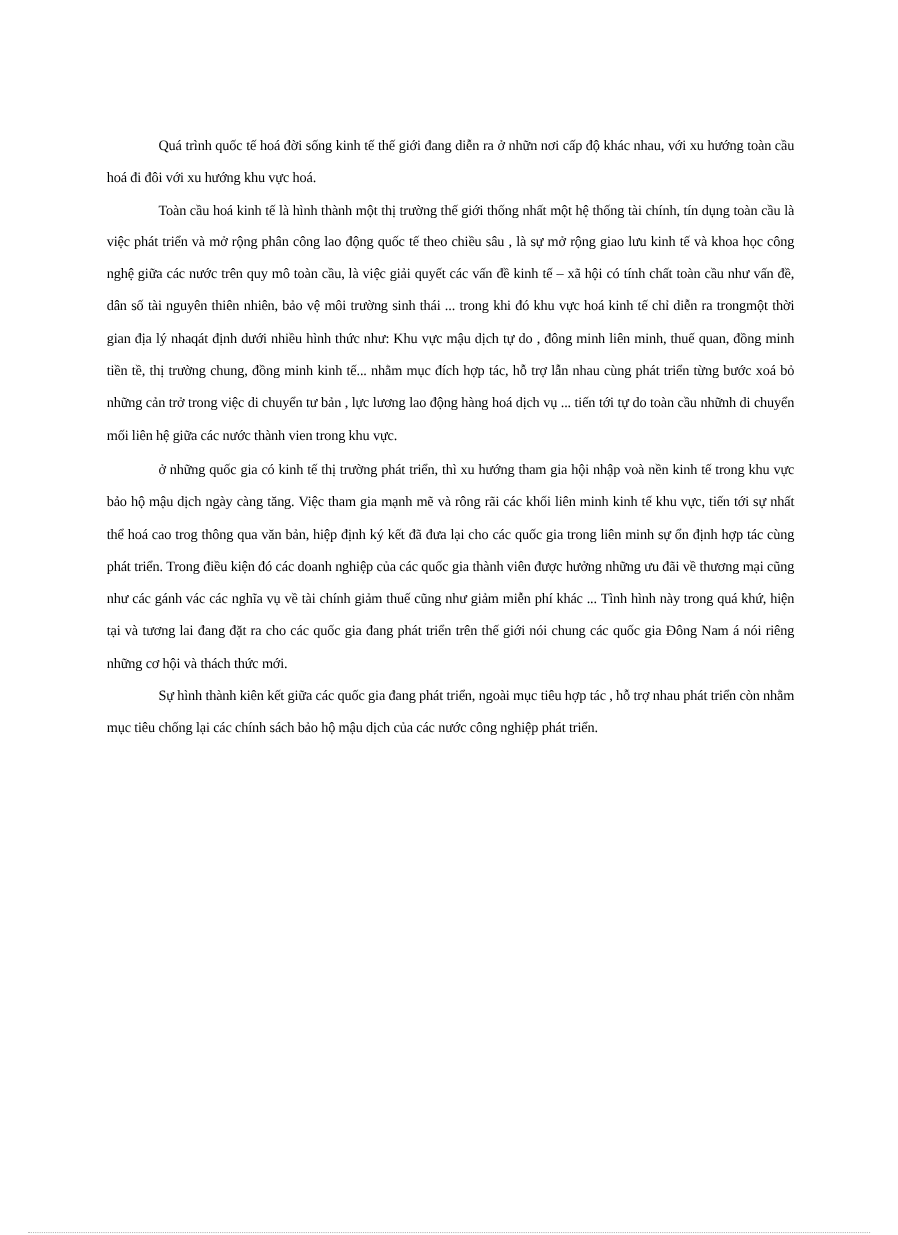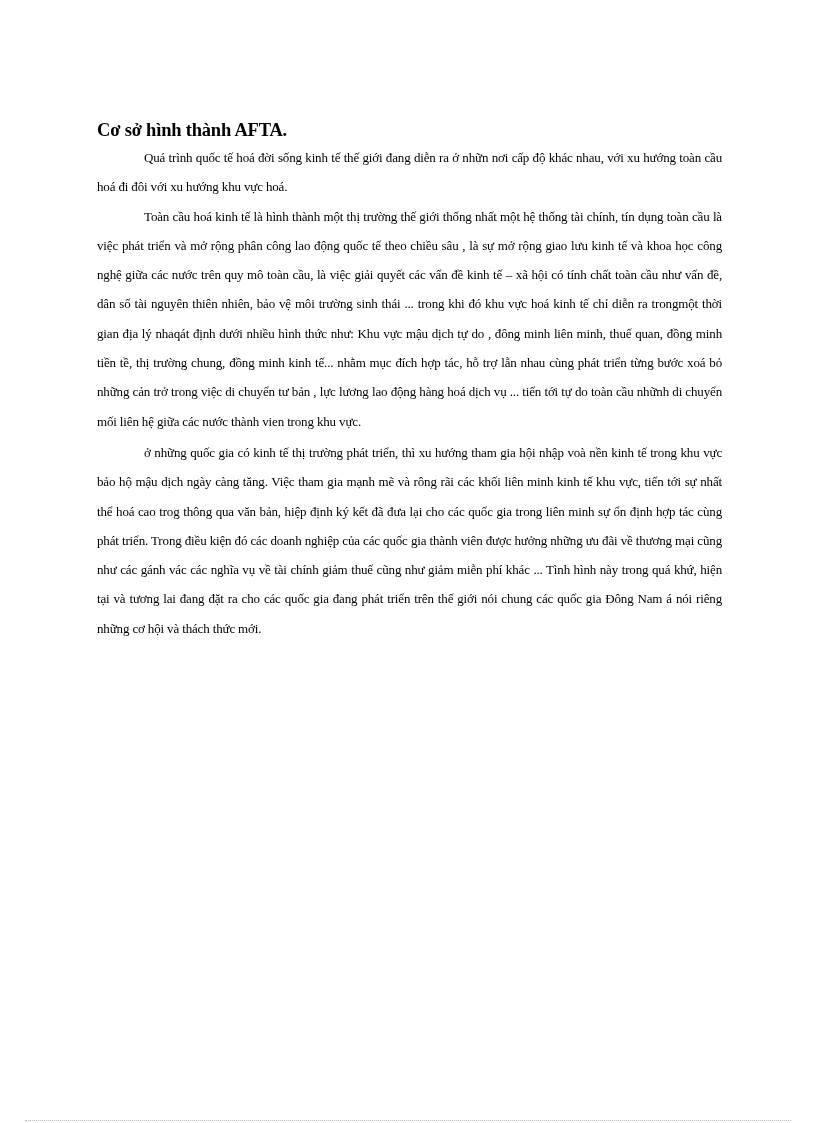--- a/index.html
+++ b/index.html
@@ -45,19 +45,19 @@
       width: 766px;
       top: 1120px;
       height: 0;
       border-top: 1px dotted #b8b8b8;
     }
   </style>
 </head>
 <body>
 
 <div class="page">
-  <p class="heading">Cơ sở hình thành AFTA.</p>
   <p class="para">Quá trình quốc tế hoá đời sống kinh tế thế giới đang diễn ra ở nhữn nơi cấp độ khác nhau, với xu hướng toàn cầu hoá đi đôi với xu hướng khu vực hoá.</p>
   <p class="para">Toàn cầu hoá kinh tế là hình thành một thị trường thế giới thống nhất một hệ thống tài chính, tín dụng toàn cầu là việc phát triển và mở rộng  phân công lao động quốc tế theo chiều sâu , là sự mở rộng  giao lưu kinh tế và khoa học công nghệ giữa các nước trên quy mô toàn cầu, là việc giải quyết các vấn đề kinh tế – xã hội  có tính chất toàn cầu như vấn đề, dân số tài nguyên thiên nhiên, bảo vệ môi trường sinh thái ... trong khi đó khu vực hoá kinh tế chỉ diễn ra trongmột thời gian địa lý nhaqát định dưới nhiều hình thức như: Khu vực mậu dịch tự do , đông minh liên minh, thuế quan, đồng minh tiền tề, thị trường chung, đồng minh kinh tế... nhằm mục đích hợp tác, hỗ trợ lẫn nhau cùng phát triển từng bước xoá bỏ những cản trở trong việc di chuyển tư bản , lực lương lao động hàng hoá dịch vụ ... tiến tới tự do toàn cầu nhữnh di chuyển mối liên hệ giữa các nước thành vien trong khu vực.</p>
   <p class="para gap">ở những quốc gia có kinh tế thị trường phát triển, thì xu hướng tham gia hội nhập voà nền kinh tế trong khu vực bảo hộ mậu dịch ngày càng tăng. Việc tham gia mạnh mẽ và rông rãi các khối liên minh kinh tế khu vực, tiến tới sự nhất thể hoá cao trog thông qua văn bản, hiệp định ký kết đã đưa lại cho các quốc gia trong liên minh sự ổn định hợp tác cùng phát triển. Trong điều kiện đó các doanh nghiệp của các quốc gia thành viên được hưởng những ưu đãi về thương mại cũng như các gánh vác các nghĩa vụ về tài chính giảm thuế cũng như giảm miễn phí khác ... Tình hình này trong quá khứ, hiện tại và tương lai đang đặt ra cho các quốc gia đang phát triển trên thế giới nói chung các quốc gia Đông Nam á nói riêng những cơ hội và thách thức mới.</p>
+  <p class="para">Sự hình thành kiên kết giữa các quốc gia đang phát triển, ngoài mục tiêu hợp tác , hỗ  trợ nhau phát triển còn nhằm mục tiêu chống lại các chính sách bảo hộ mậu dịch của các nước công nghiệp phát triển.</p>
 </div>
 
 <div class="footer-rule"></div>
 
 </body></html>

